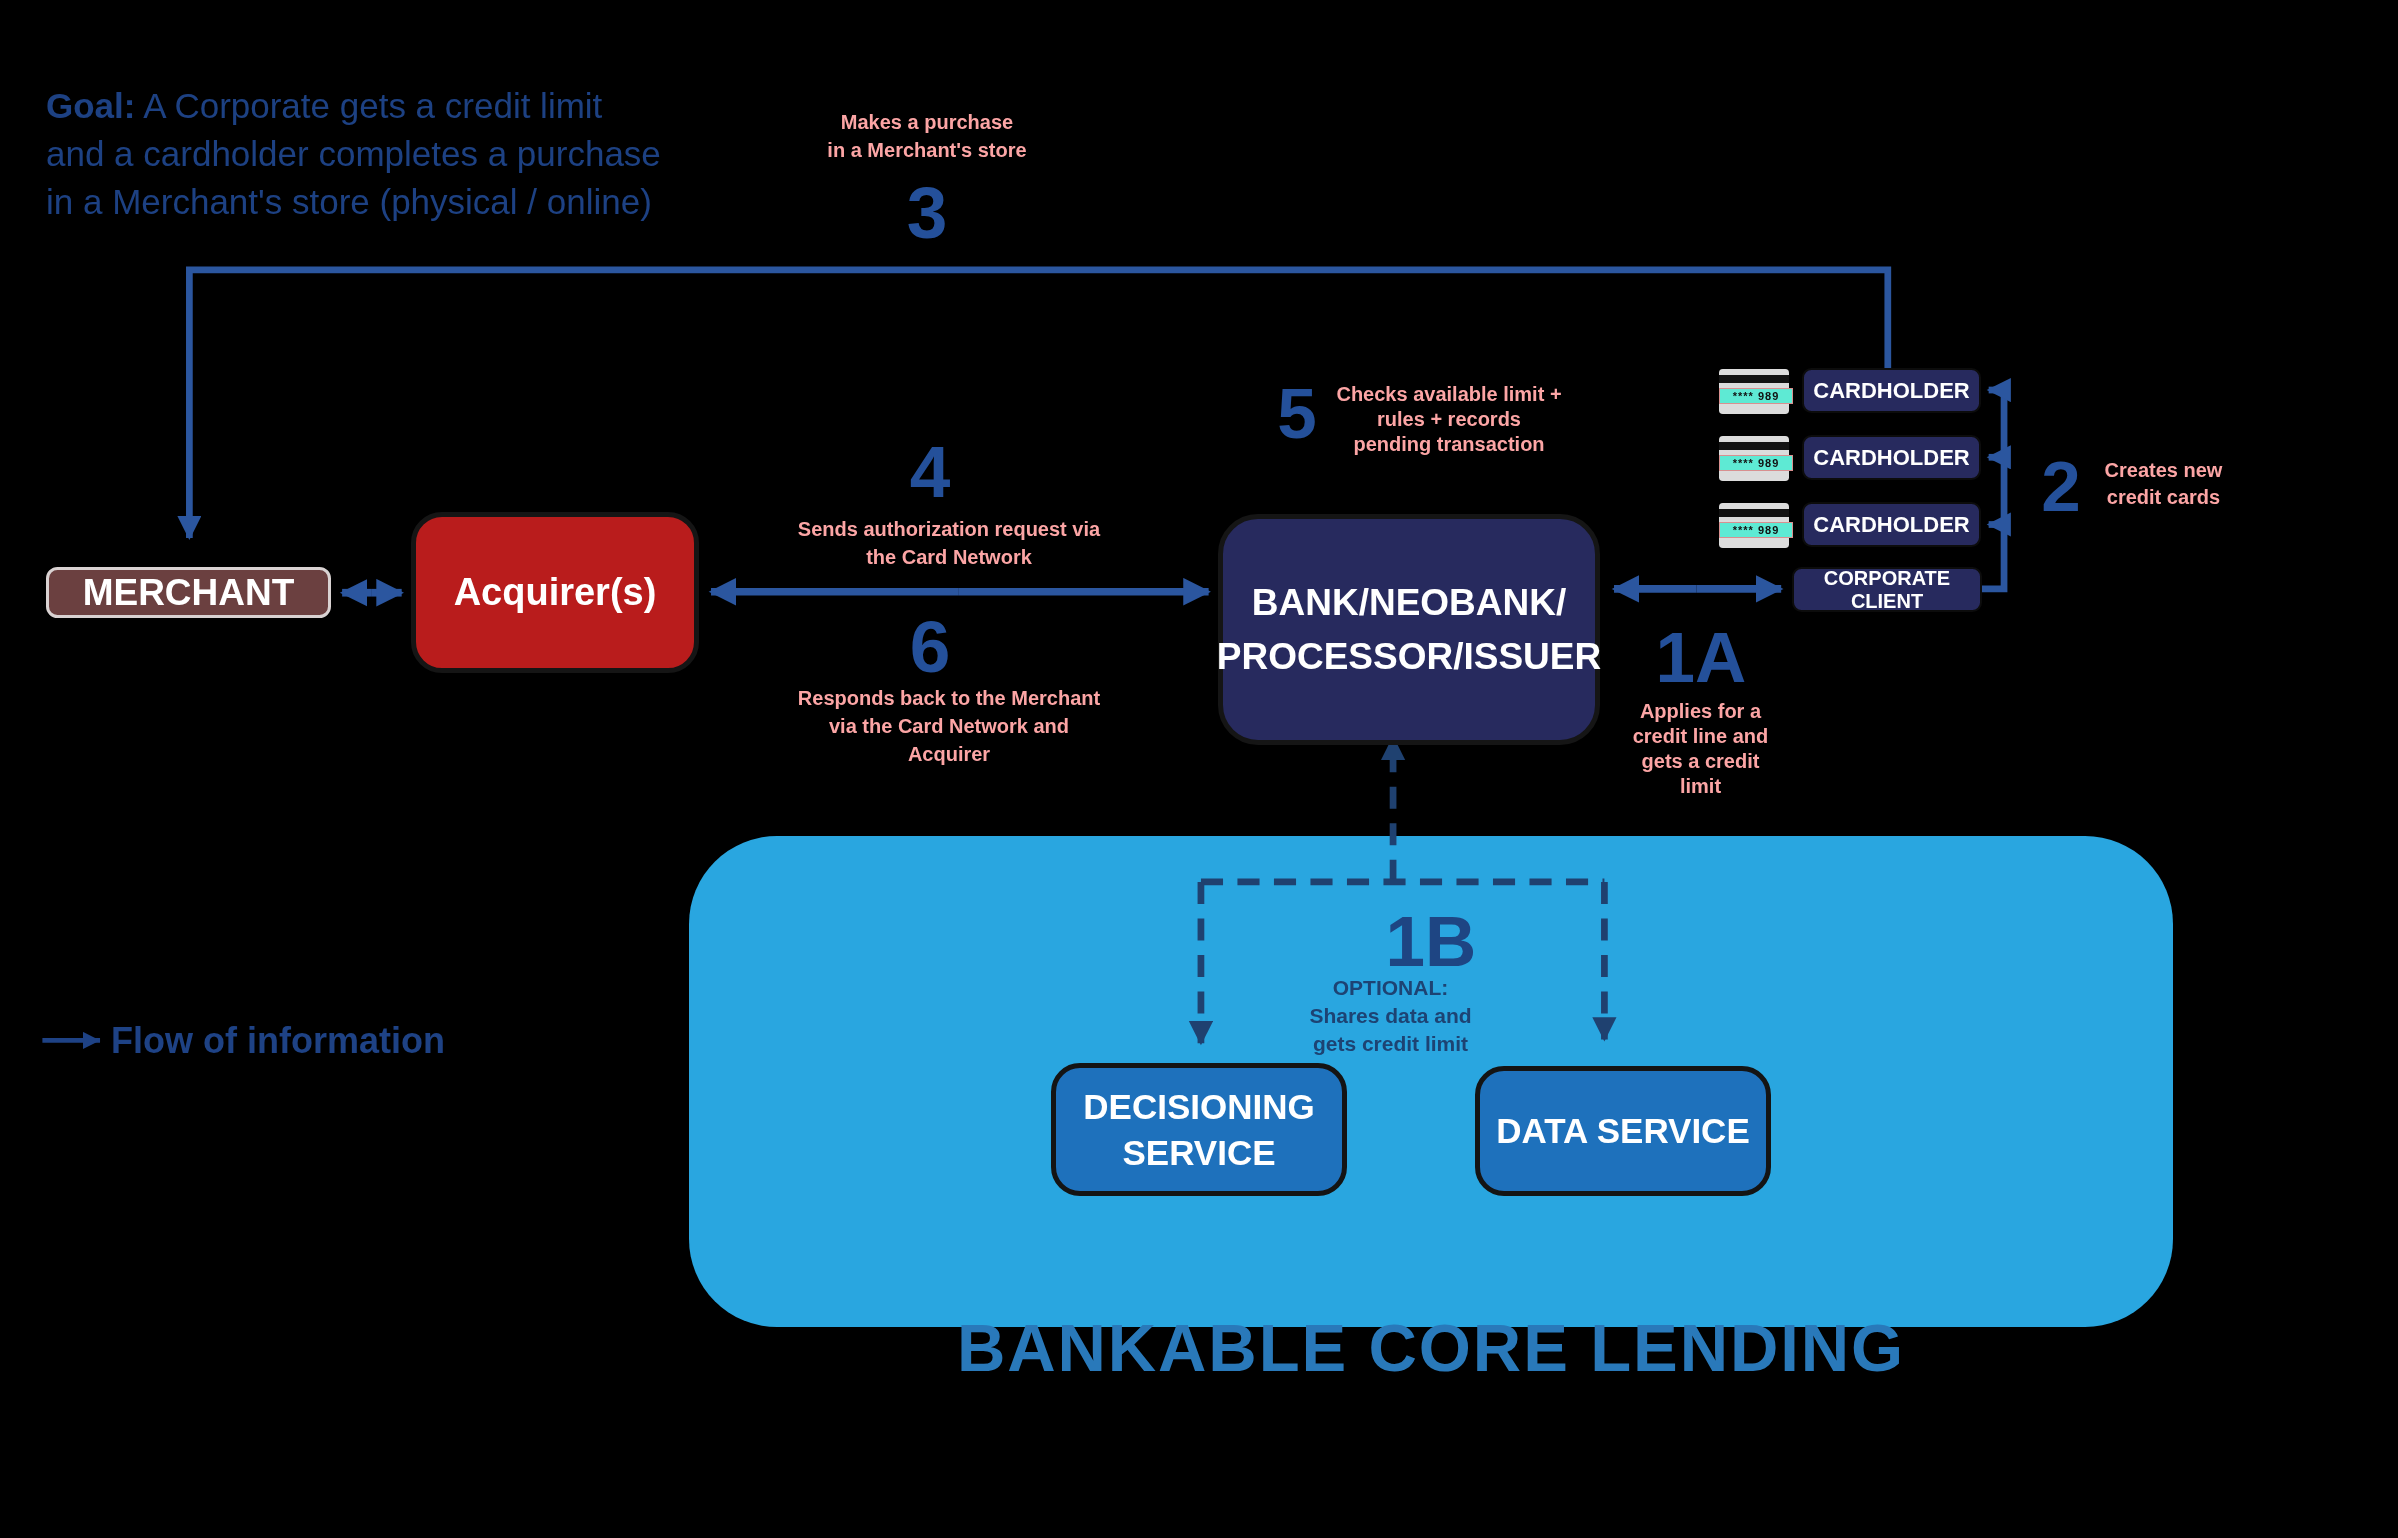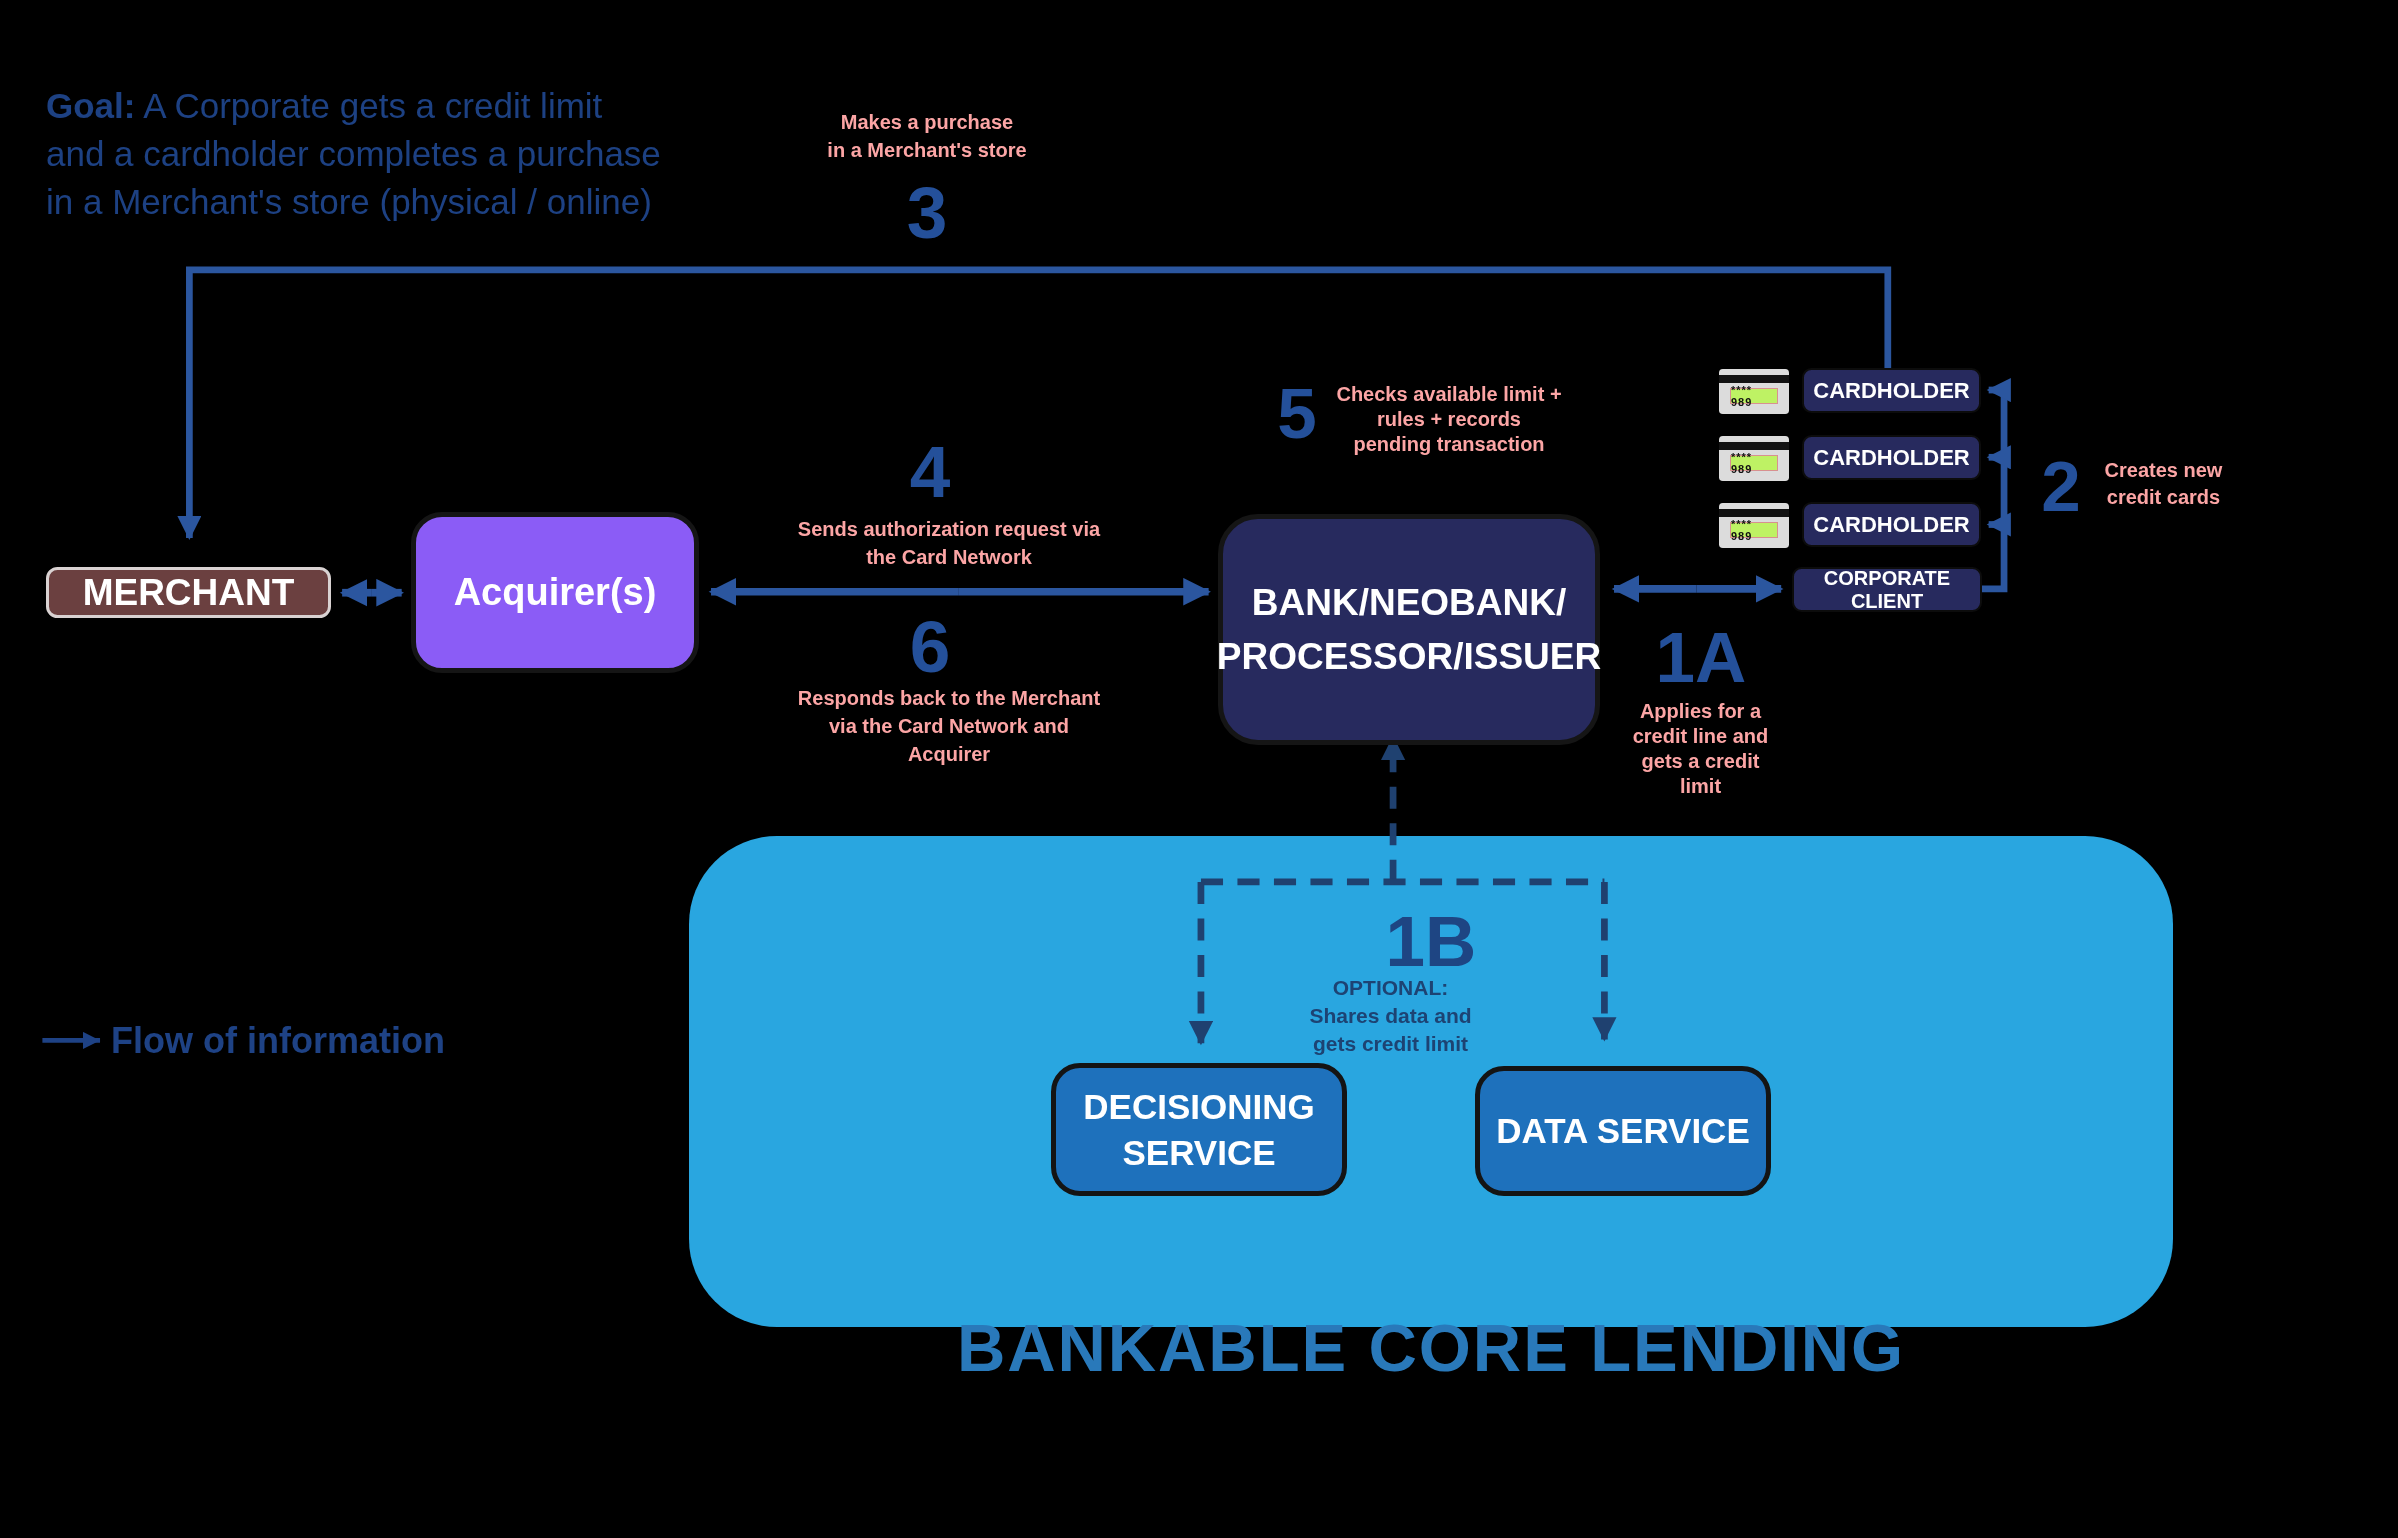--- a/index.html
+++ b/index.html
@@ -7,21 +7,21 @@
          font-family:"Liberation Sans",sans-serif;overflow:hidden;}
   .panel{position:absolute;left:689px;top:836px;width:1484px;height:491px;
          background:#29a6e0;border-radius:88px;z-index:0;}
   .panel-title{position:absolute;left:0;right:0;top:473px;text-align:center;
          font-weight:bold;font-size:67px;letter-spacing:1.9px;color:#2979ba;}
   svg.connectors{position:absolute;left:0;top:0;z-index:1;}
   .box{position:absolute;display:flex;align-items:center;justify-content:center;
        color:#fff;font-weight:bold;text-align:center;z-index:2;box-sizing:border-box;}
   .merchant{left:46px;top:567px;width:285px;height:51px;background:#6b4040;
             border:3.8px solid #d9d2d2;border-radius:11.5px;font-size:37px;}
-  .acquirer{left:411px;top:512px;width:288px;height:161px;background:#8b5cf6;
+  .acquirer{left:411px;top:512px;width:288px;height:161px;background:#b91c1c;
             border:5.8px solid #151515;border-radius:31px;font-size:38px;}
   .bank{left:1218px;top:475px;width:382px;height:231px;background:#272a5e;
         border:5.8px solid #151515;border-radius:40px;font-size:37px;line-height:54px;
         flex-direction:column;margin-top:39px;}
   .ch{left:1802px;width:179px;height:45px;background:#272a5e;border:2.9px solid #0c0c0c;
       border-radius:9.6px;font-size:22px;}
   .cc{left:1792px;top:567px;width:190px;height:45px;background:#272a5e;
       border:2.9px solid #0c0c0c;border-radius:9.6px;font-size:20px;}
   .svc{background:#1e71bc;border:5.8px solid #141414;border-radius:29px;
        font-size:35px;line-height:46px;flex-direction:column;}
@@ -31,21 +31,21 @@
   .goal{left:46px;top:82px;font-size:35px;line-height:48px;color:#1d4183;}
   .goal b{font-weight:bold;}
   .num{position:absolute;z-index:2;font-weight:bold;font-size:73px;color:#24509a;text-align:center;}
   .lbl{position:absolute;z-index:2;font-weight:bold;font-size:20px;line-height:28px;
        color:#fca5a5;text-align:center;}
   .on-panel{color:#1d4373;}
   .num-panel{color:#1e4583;margin-left:40px;}
   .card{position:absolute;left:1719px;width:70px;height:45px;background:#dcdcdc;
         border-radius:3.8px;z-index:2;}
   .card .stripe{margin-top:5.8px;height:8.6px;background:#121212;}
-  .card .cnum{width:48px;height:16.3px;margin:4.8px auto 0;background:#bef264;
+  .card .cnum{width:74px;height:16.3px;margin:4.8px auto 0;background:#5eead4;
         border:1.9px solid #d89090;box-sizing:border-box;font-size:11px;font-weight:bold;
         color:#111;display:flex;align-items:center;justify-content:center;letter-spacing:1px;}
   .legend-label{left:111px;top:1020px;font-size:36px;font-weight:bold;color:#1e4285;}
 </style>
 </head>
 <body>
 
 <div class="stage">
 
   <div class="panel">

